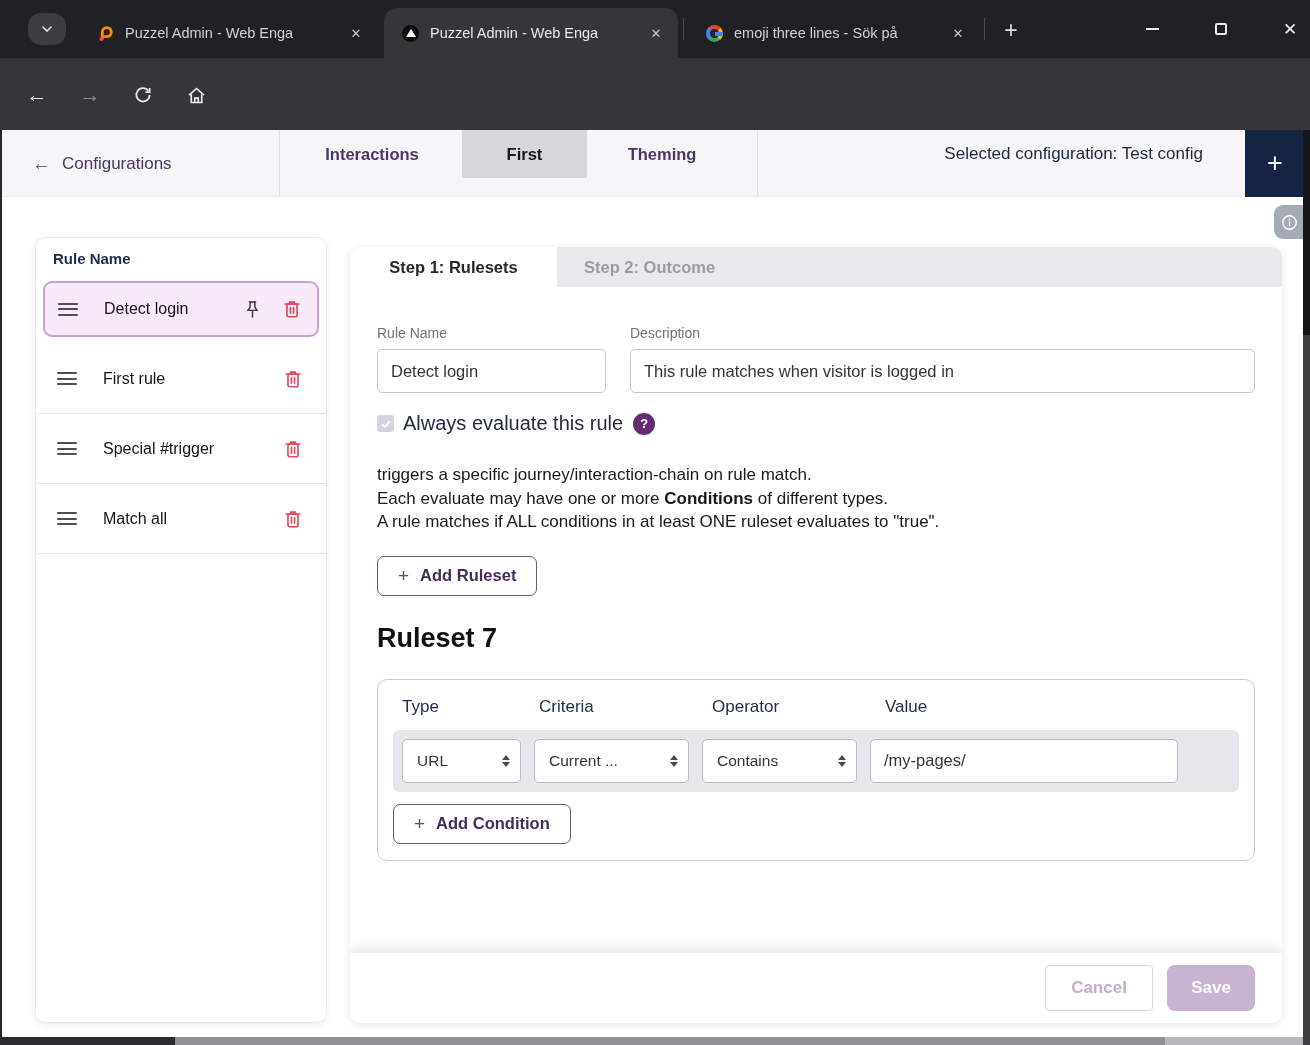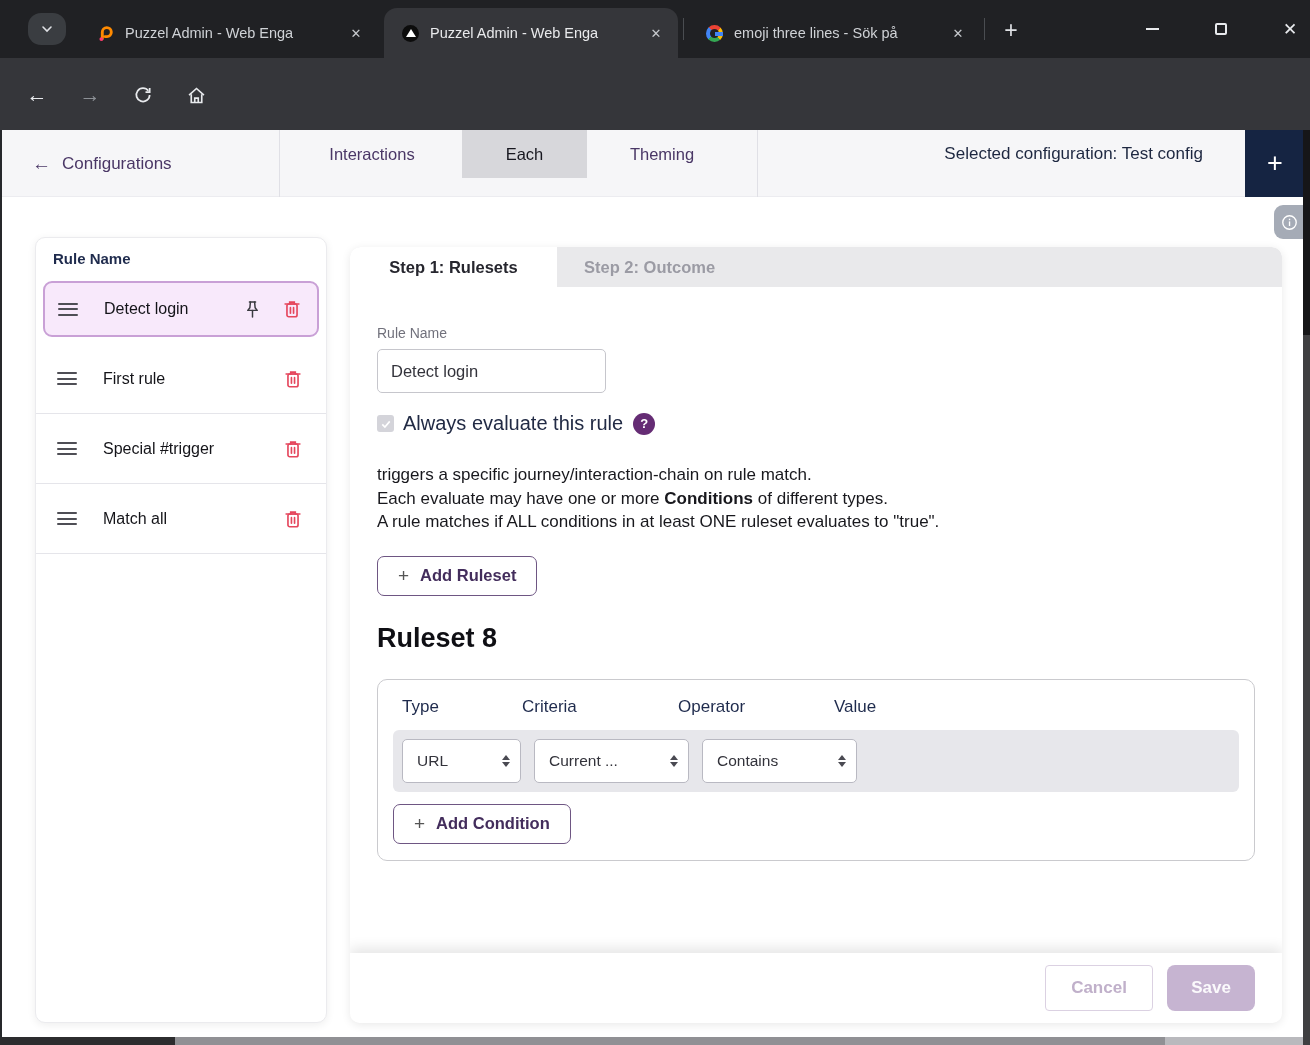--- a/index.html
+++ b/index.html
@@ -46,21 +46,21 @@
   .g-icon::after { content:""; position:absolute; right:0; top:7px; height:4px; width:8px; background:#4285f4; }
   .tri-fav { width:17px; height:17px; border-radius:50%; background:#0c0c0c; display:flex; align-items:center; justify-content:center; flex:none; }
   .tri-fav::after { content:""; border-bottom:8px solid #fff; border-left:5px solid transparent; border-right:5px solid transparent; margin-top:-1px; }
 
   
   .page { position:absolute; left:0; top:130px; width:1310px; height:915px; background:#fff; border-left:2px solid #26282b; }
   .navbar { position:absolute; left:0; top:0; width:1303px; height:67px; background:#f6f6f8; border-bottom:1px solid #ececf0; }
   .nav-back { position:absolute; left:30px; top:0; height:67px; display:flex; align-items:center; gap:11px; color:#4a3766; font-size:17px; cursor:pointer; }
   .nav-back .arrow { font-size:19px; }
   .nav-sep { position:absolute; top:0; width:1px; height:67px; background:#e0e0e6; }
-  .nav-item { position:absolute; top:0; height:48px; display:flex; align-items:center; justify-content:center; color:#4a3766; font-size:16.5px; cursor:pointer; }
+  .nav-item { position:absolute; top:0; height:48px; display:flex; align-items:center; justify-content:center; color:#4a3766; font-size:16.5px; cursor:pointer;font-weight:bold; }
   .nav-item.active { background:#d7d7db; color:#17171f; }
   .selected-config { position:absolute; right:102px; top:0; height:48px; display:flex; align-items:center; color:#1d2740; font-size:17px; }
   .add-tile { position:absolute; left:1243px; top:0; width:60px; height:67px; background:#152442; color:#fff; font-size:27px; font-weight:300; display:flex; align-items:center; justify-content:center; cursor:pointer; }
   .info-fab { position:absolute; left:1272px; top:75px; width:31px; height:34px; background:rgba(152,159,172,.88); border-radius:9px 0 0 9px; display:flex; align-items:center; justify-content:center; cursor:pointer; }
 
   
   .sidebar { position:absolute; left:33px; top:107px; width:292px; height:786px; background:#fff; border:1px solid #ebebee; border-radius:10px; box-shadow:0 2px 8px rgba(0,0,0,.07); }
   .sidebar-header { margin:12px 0 0 17px; font-size:15px; font-weight:700; color:#1f2b4d; }
   .rule-sel { margin:14px 7px 0; height:56px; background:#f8e9fb; border:2px solid #c9a0d6; border-radius:9px; display:flex; align-items:center; padding:0 13px; cursor:pointer; }
   .rule-row { height:70px; border-bottom:1px solid #e5e5ea; display:flex; align-items:center; padding:0 21px; cursor:pointer; }
@@ -84,21 +84,21 @@
   .f2 { flex:1; }
   .check-row { margin-top:19px; display:flex; align-items:center; }
   .checkbox { width:17px; height:17px; background:#d4d4da; border-radius:3px; display:flex; align-items:center; justify-content:center; cursor:default; }
   .check-label { margin-left:9px; font-size:20px; color:#222b45; }
   .help-circle { margin-left:10px; width:22px; height:22px; border-radius:50%; background:#652c74; color:#fff; font-size:13px; font-weight:700; display:flex; align-items:center; justify-content:center; cursor:pointer; }
   .info-text { margin-top:28px; font-size:17px; line-height:23.5px; color:#18181d; }
   .btn-outline { margin-top:22px; display:inline-flex; align-items:center; gap:11px; height:40px; padding:0 20px; background:#fff; border:1px solid #6e5683; border-radius:7px; font-size:16.5px; font-weight:700; color:#432d5c; cursor:pointer; font-family:inherit; }
   .btn-outline .plus { font-weight:400; font-size:19px; color:#555; }
   .ruleset-title { margin-top:27px; font-size:27px; font-weight:700; color:#0f0f14; }
   .cond-card { margin-top:25px; border:1px solid #cacace; border-radius:10px; padding:17px 15px 16px; }
-  .cond-headers { display:flex; gap:1px; padding:0 9px; font-size:17px; color:#1f2b4d; }
+  .cond-headers { display:flex; gap:18px; padding:0 9px; font-size:17px; color:#1f2b4d; }
   .cond-headers span:nth-child(1) { width:119px; }
   .cond-headers span:nth-child(2) { width:155px; }
   .cond-headers span:nth-child(3) { width:155px; }
   .cond-row { margin-top:13px; background:#e7e7eb; border-radius:6px; padding:9px; display:flex; gap:13px; align-items:center; }
   .sel { height:44px; background:#fff; border:1px solid #b9b9c2; border-radius:5px; display:flex; align-items:center; justify-content:space-between; padding:0 10px 0 14px; font-size:15.5px; color:#33333b; cursor:pointer; }
   .sel-type { width:119px; } .sel-criteria { width:155px; } .sel-operator { width:155px; }
   .sel .caret { display:flex; flex-direction:column; gap:2px; }
   .sel .caret i { display:block; width:0; height:0; border-left:4.5px solid transparent; border-right:4.5px solid transparent; }
   .sel .caret .up { border-bottom:5px solid #4a4a52; }
   .sel .caret .dn { border-top:5px solid #4a4a52; }
@@ -258,21 +258,21 @@
     <div class="navbar">
       <div class="nav-back">
         <span class="arrow">←</span>
         <span>Configurations</span>
       </div>
       <div class="nav-sep" style="left:277px;"></div>
       <div class="nav-item" style="left:300px;width:140px;">
           <span>Interactions</span>
         </div>
       <div class="nav-item active" style="left:460px;width:125px;">
-          <span>Each</span>
+          <span>First</span>
         </div>
       <div class="nav-item" style="left:595px;width:130px;">
           <span>Theming</span>
         </div>
       <div class="nav-sep" style="left:755px;"></div>
       <div class="selected-config">Selected configuration: Test config</div>
       <div class="add-tile">+</div>
     </div>
 
     <div class="info-fab">
@@ -367,20 +367,24 @@
         <div class="step-tab active">Step 1: Rulesets</div>
         <div class="step-tab inactive">Step 2: Outcome</div>
       </div>
 
       <div class="card-body">
         <div class="form-row">
           <div class="field f1">
             <label>Rule Name</label>
             <input value="Detect login" style="">
           </div>
+          <div class="field f2">
+            <label>Description</label>
+            <input value="This rule matches when visitor is logged in" style="">
+          </div>
         </div>
 
         <div class="check-row">
           <span class="checkbox">
             <svg width="12" height="12" viewBox="0 0 16 16">
                 <polyline points="3,8.5 6.5,12 13,4.5" fill="none" stroke="#fff" stroke-width="2.2"></polyline>
               </svg>
           </span>
           <span class="check-label">Always evaluate this rule</span>
           <span class="help-circle">?</span>
@@ -390,21 +394,21 @@
           <div><span>triggers a specific journey/interaction-chain on rule match.</span></div>
           <div><span>Each evaluate may have one or more </span><span style="font-weight: 700;">Conditions</span><span> of different types.</span></div>
           <div><span>A rule matches if ALL conditions in at least ONE ruleset evaluates to "true".</span></div>
         </div>
 
         <button class="btn-outline">
           <span class="plus">+</span>
           <span>Add Ruleset</span>
         </button>
 
-        <div class="ruleset-title">Ruleset 8</div>
+        <div class="ruleset-title">Ruleset 7</div>
 
         <div class="cond-card">
           <div class="cond-headers">
             <span>Type</span>
             <span>Criteria</span>
             <span>Operator</span>
             <span>Value</span>
           </div>
           <div class="cond-row">
             <div class="sel sel-type">
@@ -421,20 +425,21 @@
                   <i class="dn"></i>
                 </span>
             </div>
             <div class="sel sel-operator">
               <span>Contains</span>
               <span class="caret">
                   <i class="up"></i>
                   <i class="dn"></i>
                 </span>
             </div>
+            <input class="cond-value" value="/my-pages/" style="">
           </div>
           <button class="btn-outline add-cond">
             <span class="plus">+</span>
             <span>Add Condition</span>
           </button>
         </div>
       </div>
 
       <div class="card-footer">
         <button class="btn-cancel">Cancel</button>

